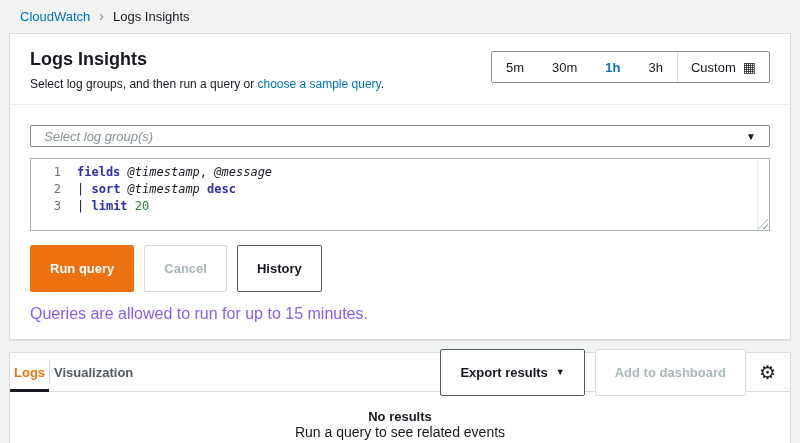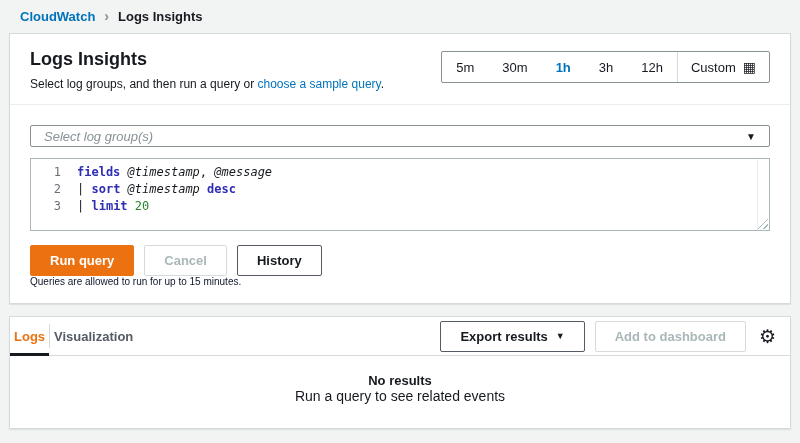--- a/index.html
+++ b/index.html
@@ -4,21 +4,21 @@
 <style>
   * { margin:0; padding:0; box-sizing:border-box; }
   html,body { width:800px; height:443px; overflow:hidden; }
   body {
     background:#f2f3f3;
     font-family:"Liberation Sans", sans-serif;
     color:#16191f;
   }
 
   
-  .breadcrumb { height:33px; display:flex; align-items:center; gap:9px; padding:0 20px; font-size:13px;font-weight:bold; }
+  .breadcrumb { height:33px; display:flex; align-items:center; gap:9px; padding:0 20px; font-size:13px; }
   .crumb-link { color:#0073bb; cursor:pointer; }
   .crumb-current { color:#16191f; }
   .crumb-chevron { color:#879196; font-size:14px; line-height:1; transform:translateY(-1px); }
 
   
   .card { background:#fff; border:1px solid #d5dbdb; box-shadow:0 1px 1px rgba(0,28,36,.08); margin:0 9px; }
   .card-1 { }
   .card-2 { margin-top:12px; height:113px; }
 
   
@@ -52,26 +52,26 @@
   .tok-keyword { color:#2d2db5; font-weight:bold; }
   .tok-field { color:#16191f; font-style:italic; }
   .tok-plain { color:#16191f; }
   .tok-number { color:#26852b; }
   .resize-handle { position:absolute; right:1px; bottom:1px; width:11px; height:11px;
     background:repeating-linear-gradient(135deg, #aab7b8 0 1px, transparent 1px 4px);
     clip-path:polygon(100% 0, 100% 100%, 0 100%); }
 
   
   .btn-row { margin-top:14px; display:flex; gap:10px; align-items:center; }
-  .btn { height:31px; padding:0 19px; font-size:13px; font-weight:bold; border-radius:2px;
+  .btn { height:47px; padding:0 19px; font-size:13px; font-weight:bold; border-radius:2px;
     display:inline-flex; align-items:center; gap:8px; background:#fff; cursor:pointer; }
   .btn-primary { background:#ec7211; border:1px solid #ec7211; color:#fff; }
   .btn-disabled { border:1px solid #d5dbdb; color:#aab7b8; cursor:default; }
   .btn-secondary { border:1px solid #545b64; color:#16191f; }
-  .note { font-size:10px; color:#0f172a; }
+  .note { margin-top:13px; font-size:16px; color:#8b5cf6; }
 
   
   .tabs-row { height:39px; display:flex; align-items:center; border-bottom:1px solid #d5dbdb; padding-right:14px; }
   .tab { position:relative; height:100%; display:flex; align-items:center; padding:0 4px;
     font-size:13px; font-weight:bold; color:#545b64; cursor:pointer; }
   .tab.active { color:#ec7211; }
   .tab.active::after { content:""; position:absolute; left:0; right:0; bottom:-1px; height:3px; background:#16191f; }
   .tab-divider { width:1px; height:24px; background:#d5dbdb; }
   .tabs-spacer { flex:1; }
   .export-caret { font-size:9px; }
@@ -96,21 +96,20 @@
     <div class="page-title">Logs Insights</div>
     <div class="page-subtitle">
       <span>Select log groups, and then run a query or </span><span class="link">choose a sample query</span><span>.</span>
     </div>
 
     <div class="time-control">
       <span class="time-opt">5m</span>
       <span class="time-opt">30m</span>
       <span class="time-opt selected">1h</span>
       <span class="time-opt">3h</span>
-      <span class="time-opt">12h</span>
       <span class="time-custom">
         <span>Custom</span>
         <span class="calendar-glyph">▦</span>
       </span>
     </div>
   </div>
 
   <div class="card-body">
     <div class="log-select">
       <span class="placeholder">Select log group(s)</span>

